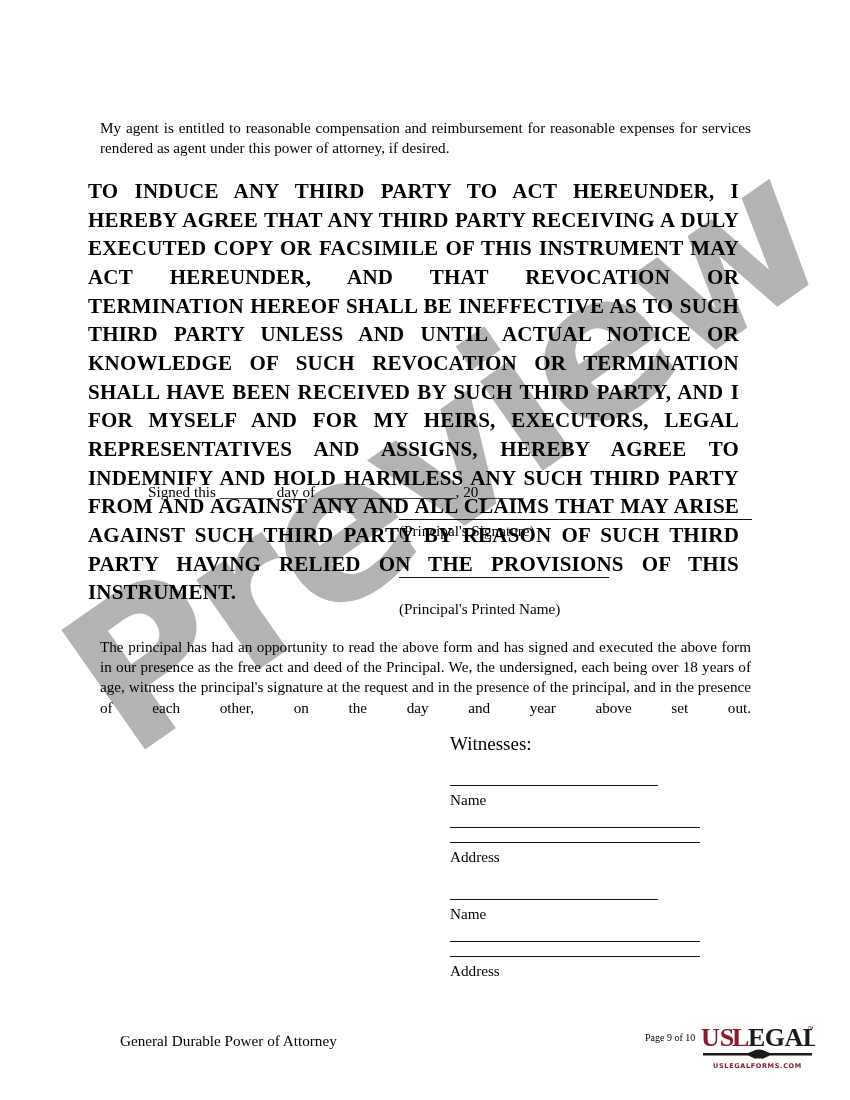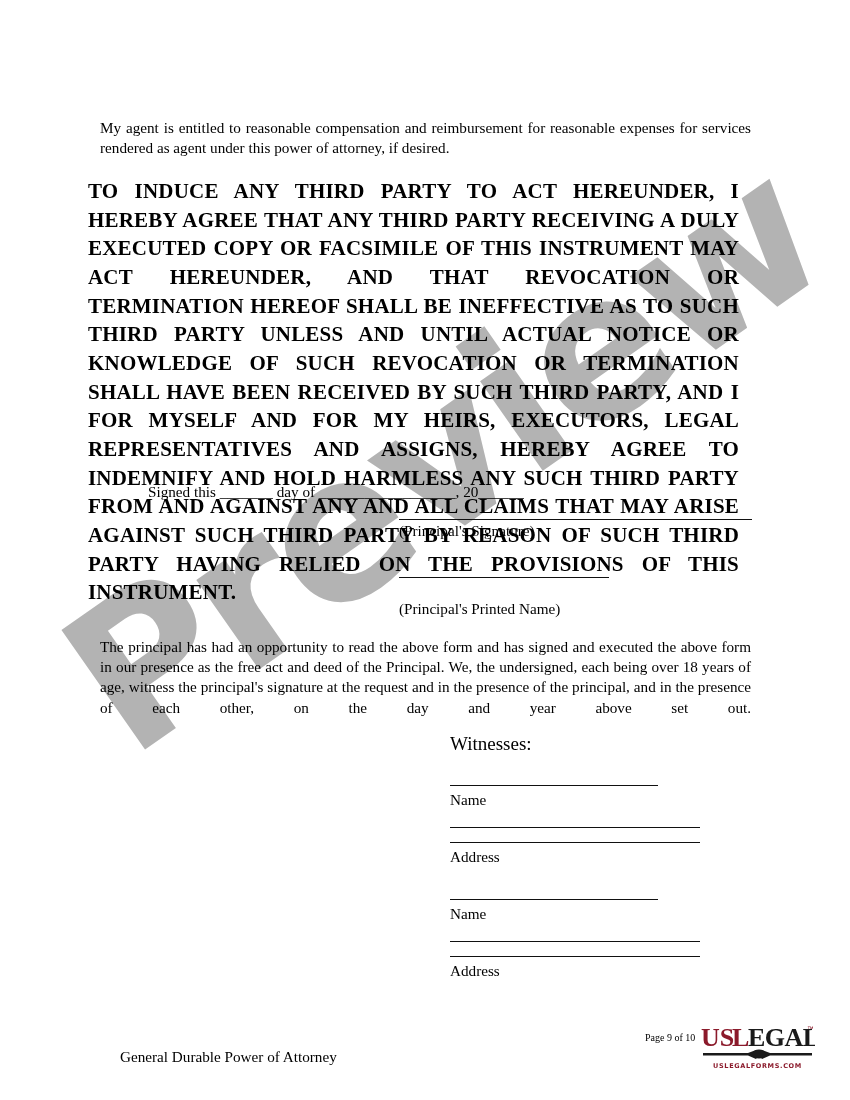--- a/index.html
+++ b/index.html
@@ -149,21 +149,21 @@
   <div class="rule" style="left:450px; top:842px; width:250px;"></div>
   <div class="rule-label" style="left:450px; top:848px;">Address</div>
 
   <div class="rule" style="left:450px; top:899px; width:208px;"></div>
   <div class="rule-label" style="left:450px; top:905px;">Name</div>
 
   <div class="rule" style="left:450px; top:941px; width:250px;"></div>
   <div class="rule" style="left:450px; top:956px; width:250px;"></div>
   <div class="rule-label" style="left:450px; top:962px;">Address</div>
 
-  <div class="footer-left" style="top:1032px;margin-top:16px;">General Durable Power of Attorney</div>
+  <div class="footer-left" style="top:1032px;">General Durable Power of Attorney</div>
   <div class="footer-right" style="left:645px; top:1032px;">Page 9 of 10</div>
 
 </div>
 
 <svg id="logo" viewBox="0 0 230 110" xmlns="http://www.w3.org/2000/svg">
 
   <text x="2" y="52" font-family="'Liberation Serif','DejaVu Serif',serif" font-size="52" font-weight="bold" fill="#8b1a2b">US</text>
 
   <text x="64" y="52" font-family="'Liberation Serif','DejaVu Serif',serif" font-size="52" font-weight="bold" fill="#8b1a2b">L</text>
 

